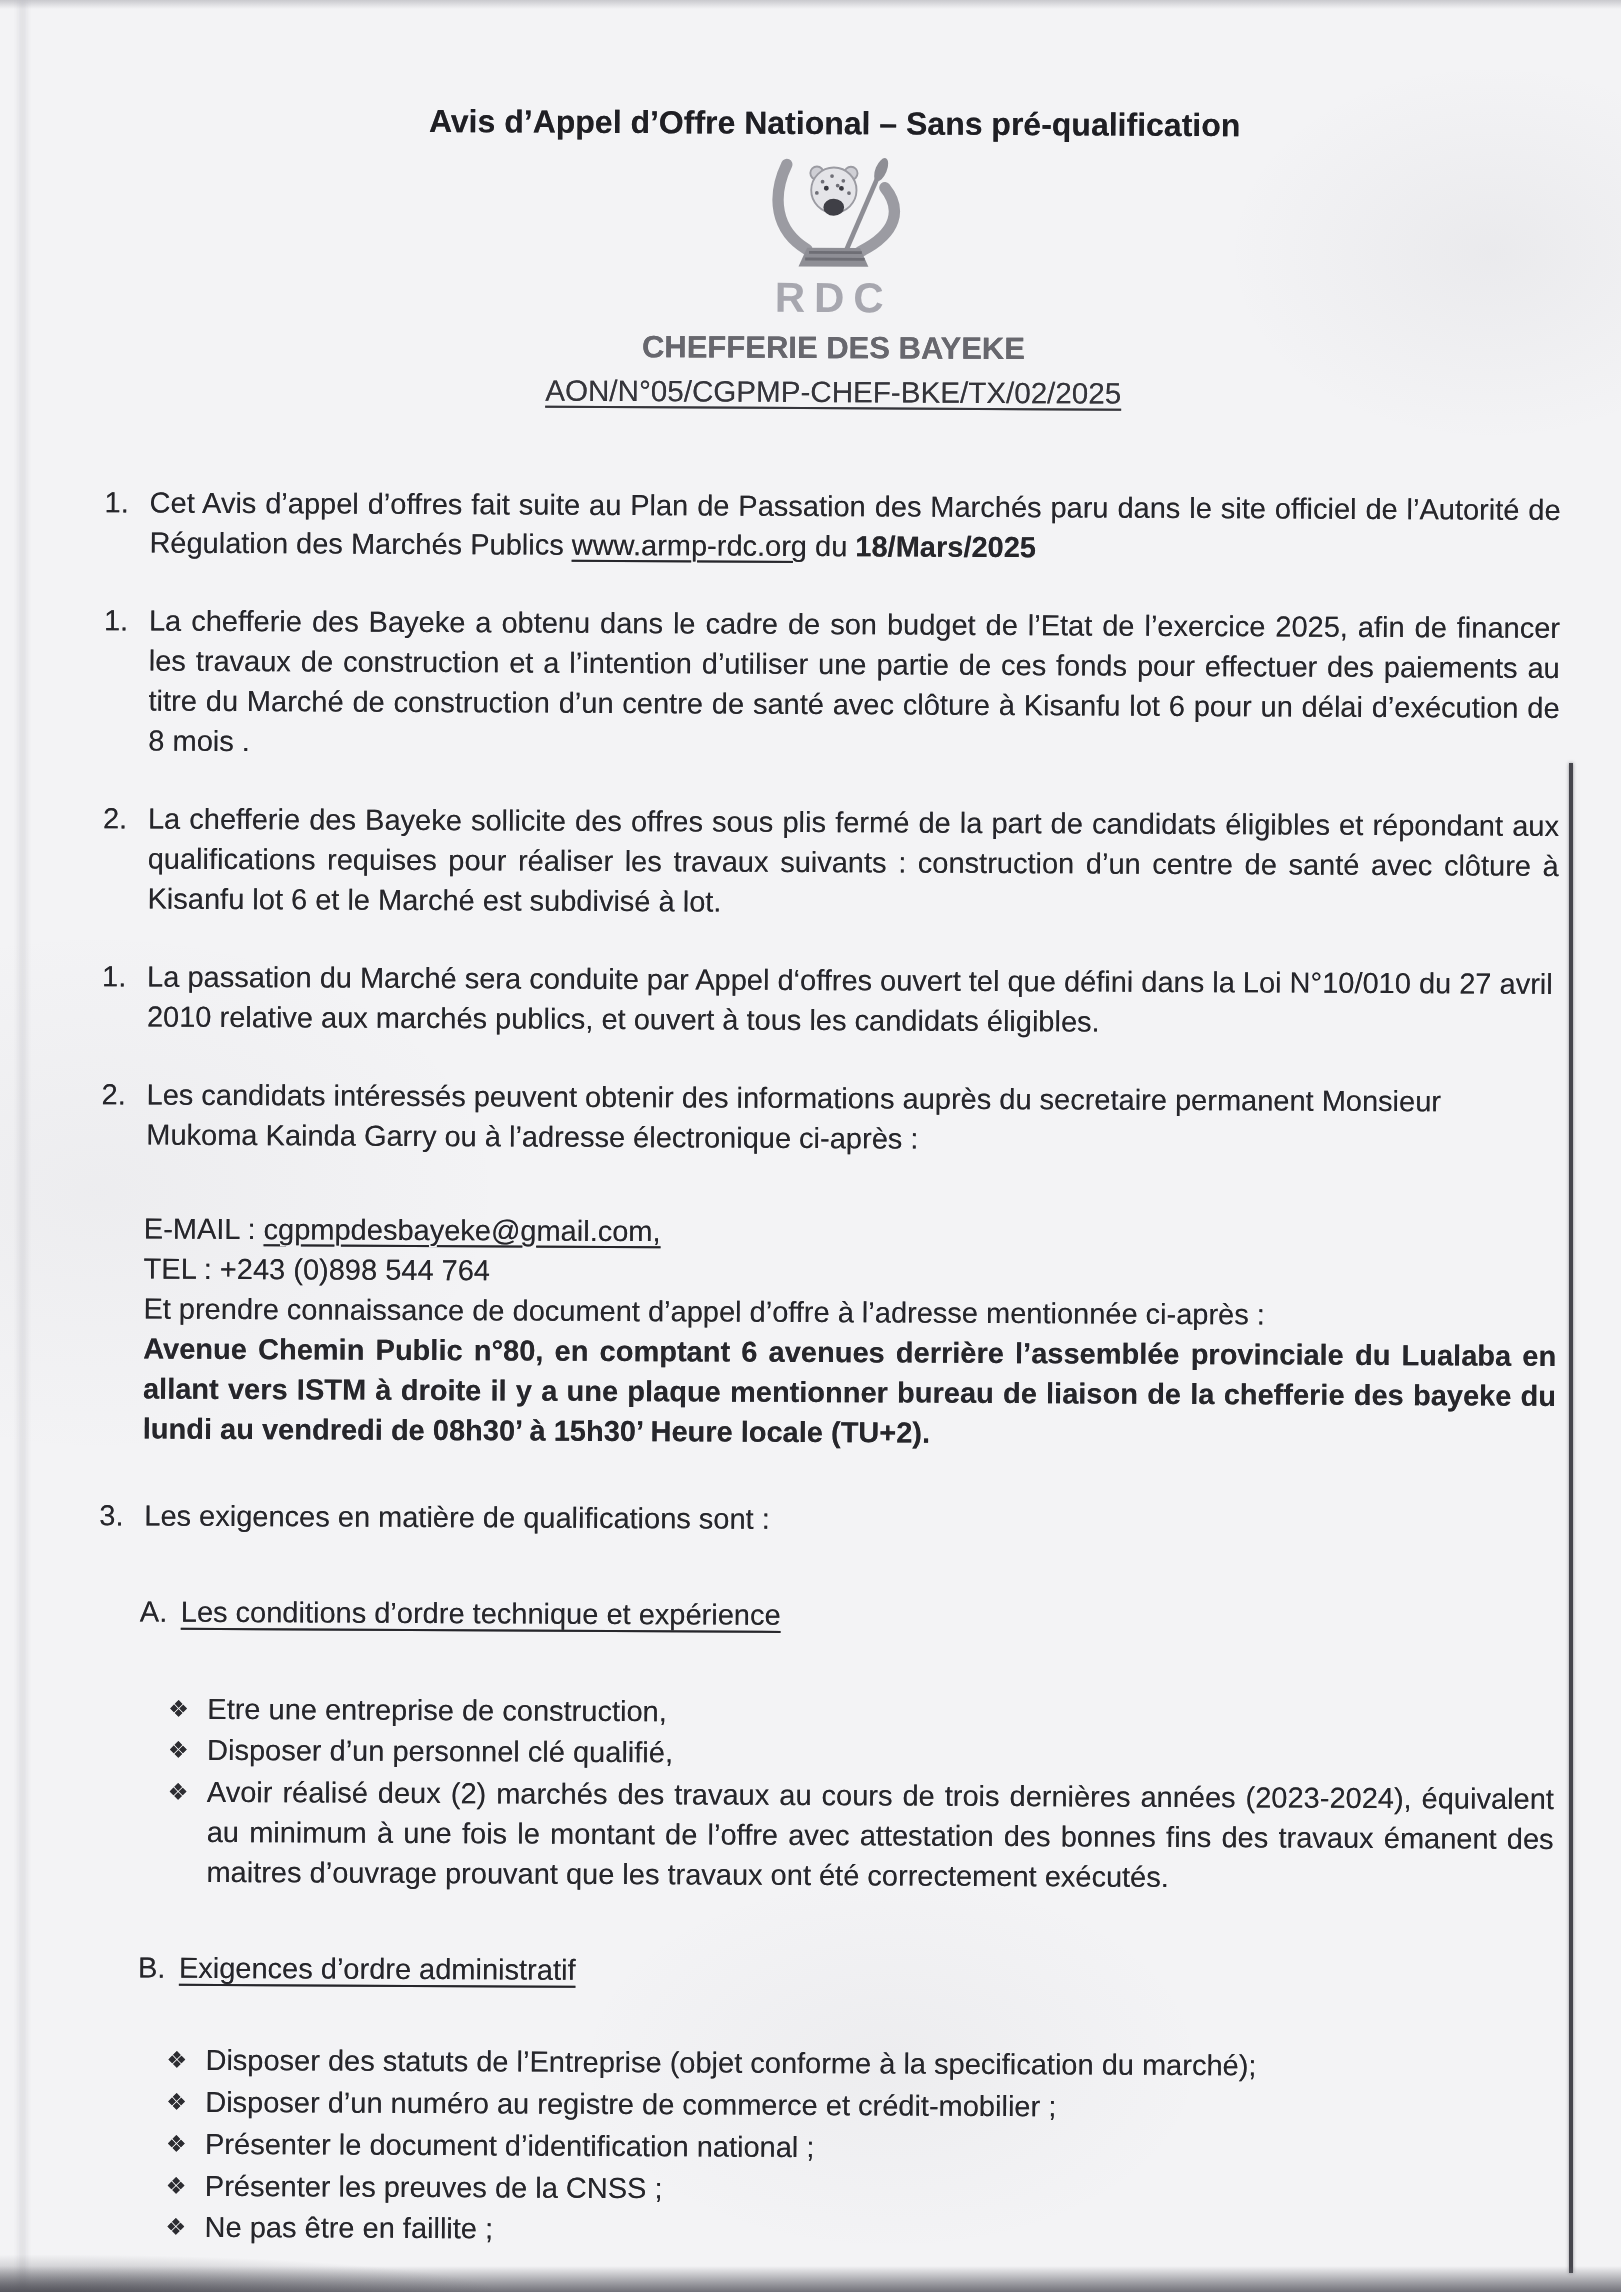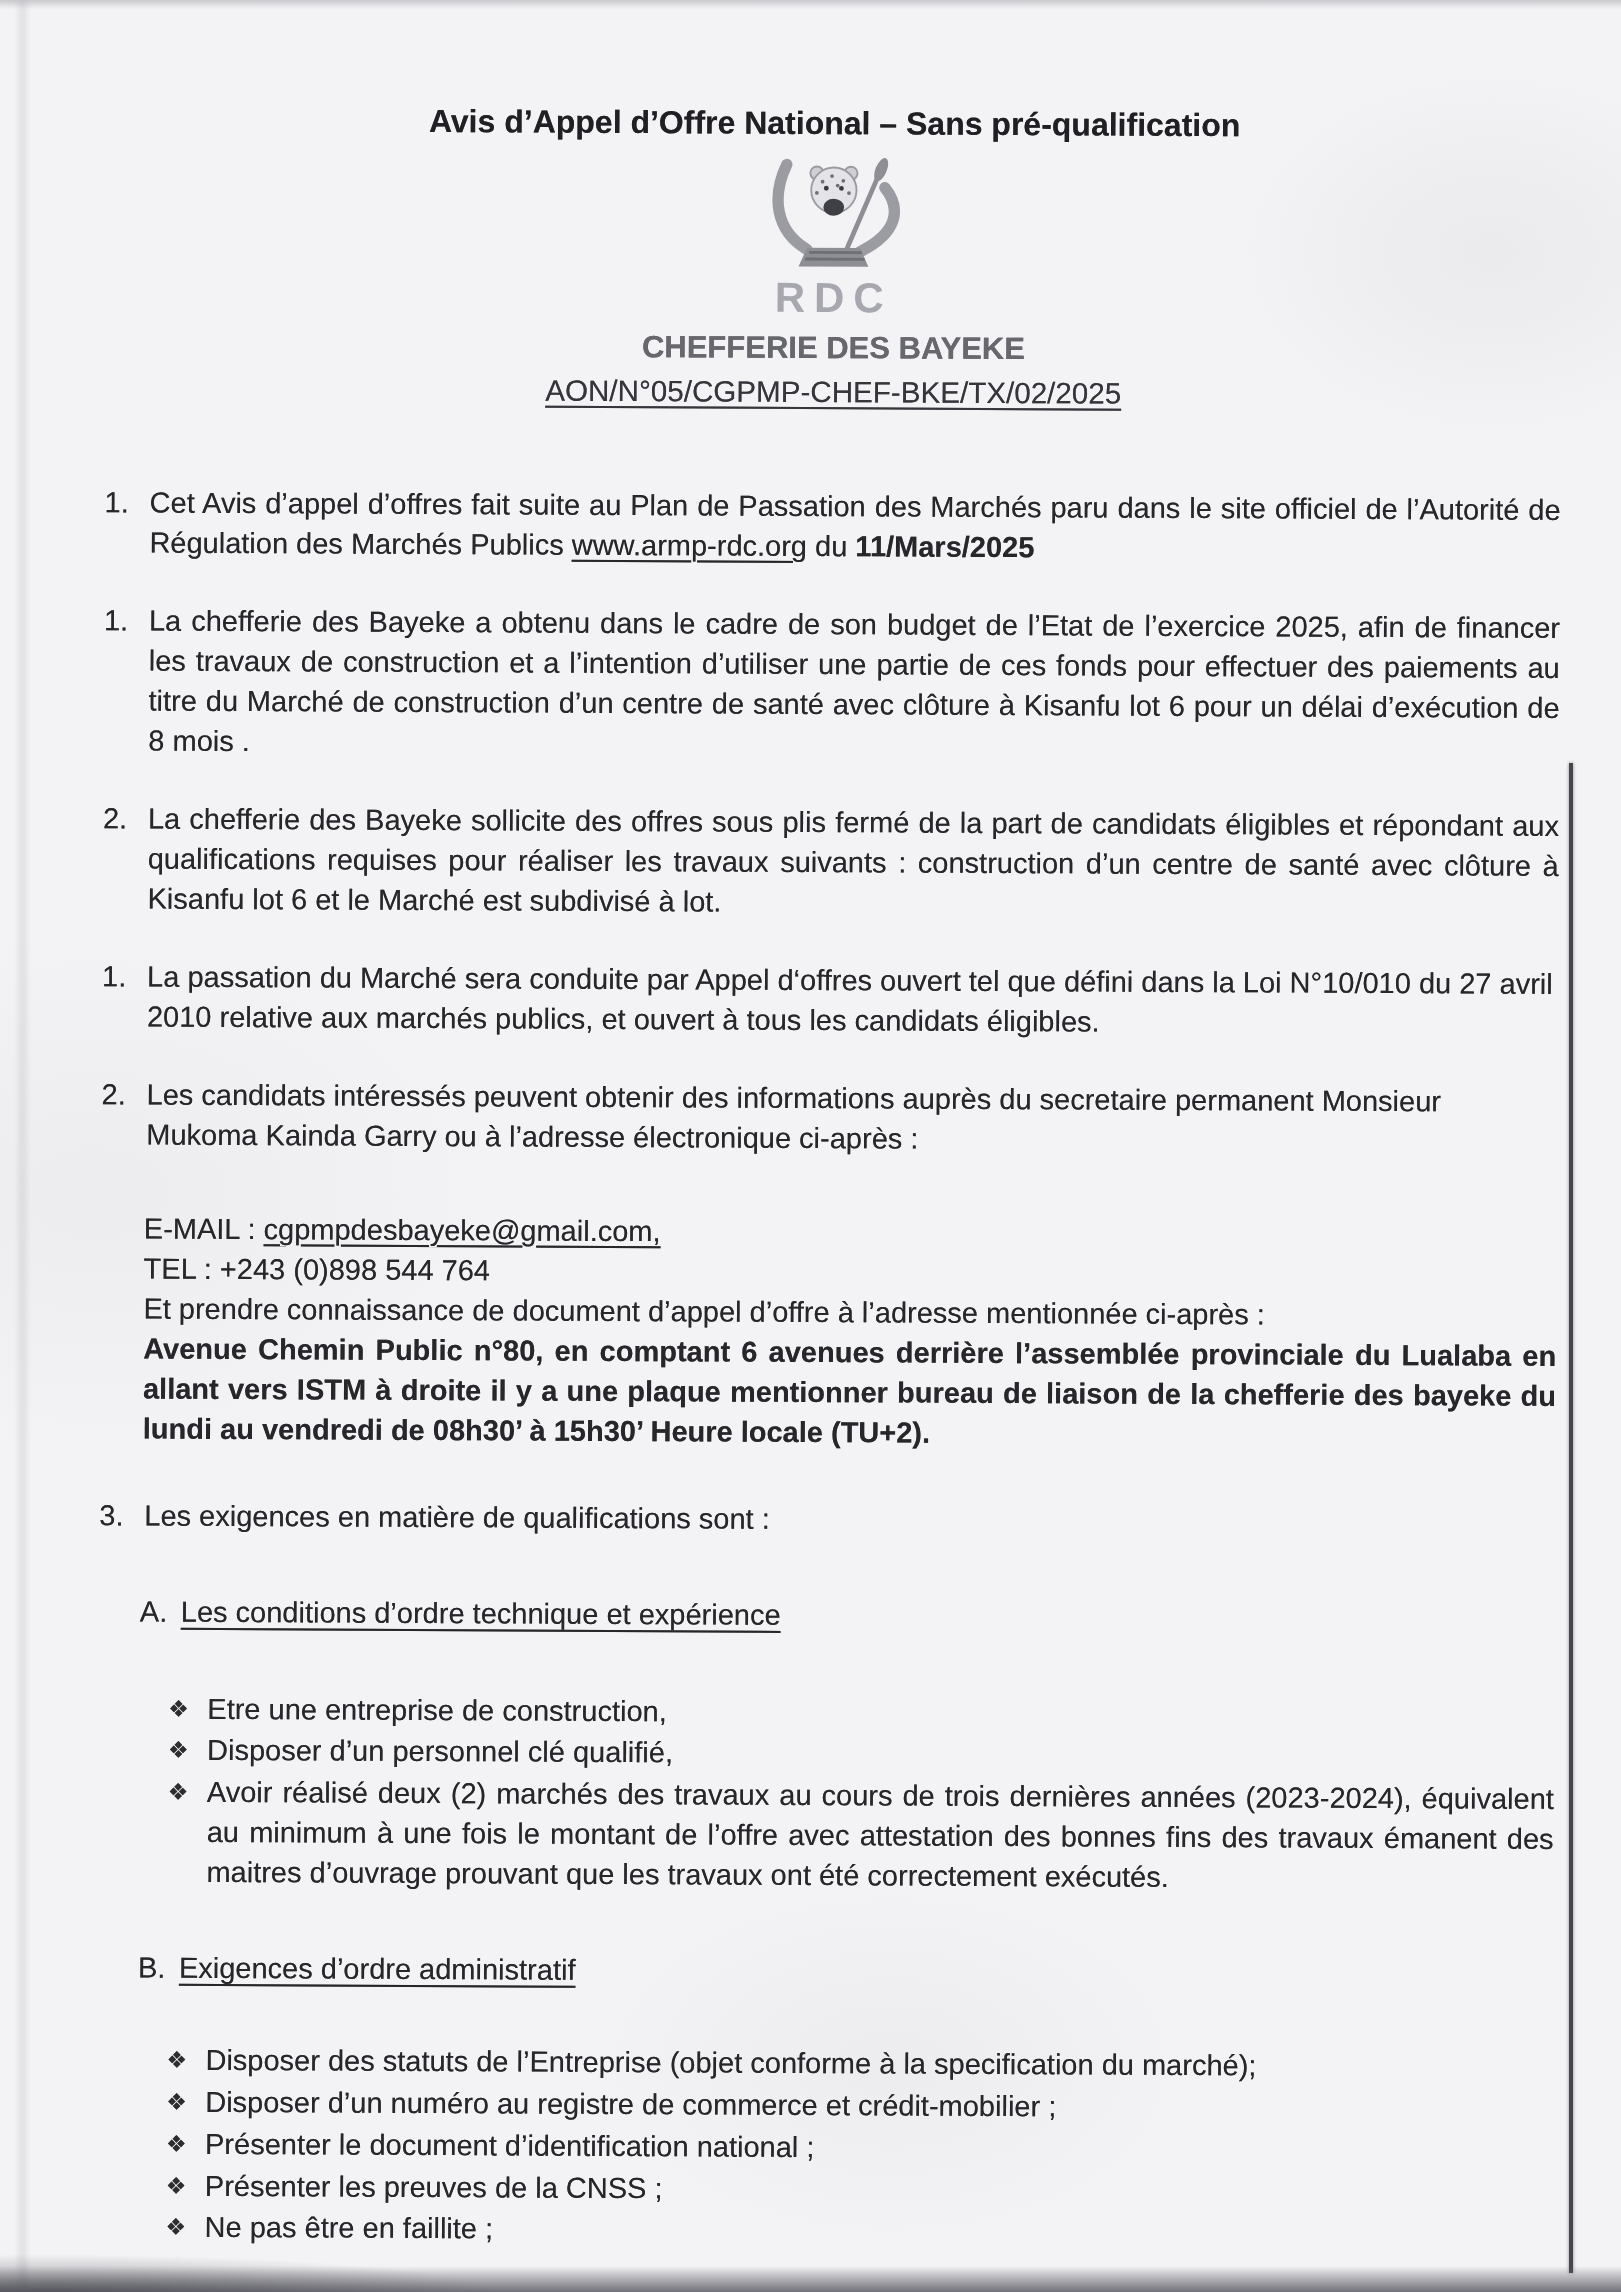--- a/index.html
+++ b/index.html
@@ -83,21 +83,21 @@
       <path d="M58 101 L114 101 M54 108 L117 108" stroke="#6e6e75" stroke-width="3" fill="none"></path>
     </svg>
 
     <div class="rdc">RDC</div>
     <div class="org">CHEFFERIE DES BAYEKE</div>
     <div class="ref">AON/N°05/CGPMP-CHEF-BKE/TX/02/2025</div>
 
     <div id="doc-body">
         <div class="blk numbered just">
           <span class="mk">1.</span>
-          <span class="tx"><span>Cet Avis d’appel d’offres fait suite au Plan de Passation des Marchés paru dans le site officiel de l’Autorité de Régulation des Marchés Publics </span><span class="u">www.armp-rdc.org</span><span> du </span><span class="b">11/Mars/2025</span></span>
+          <span class="tx"><span>Cet Avis d’appel d’offres fait suite au Plan de Passation des Marchés paru dans le site officiel de l’Autorité de Régulation des Marchés Publics </span><span class="u">www.armp-rdc.org</span><span> du </span><span class="b">18/Mars/2025</span></span>
         </div>
         <div class="blk numbered just">
           <span class="mk">1.</span>
           <span class="tx"><span>La chefferie des Bayeke a obtenu dans le cadre de son budget de l’Etat de l’exercice 2025, afin de financer les travaux de construction et a l’intention d’utiliser une partie de ces fonds pour effectuer des paiements au titre du Marché de construction d’un centre de santé avec clôture à Kisanfu lot 6 pour un délai d’exécution de 8 mois .</span></span>
         </div>
         <div class="blk numbered just">
           <span class="mk">2.</span>
           <span class="tx"><span>La chefferie des Bayeke sollicite des offres sous plis fermé de la part de candidats éligibles et répondant aux qualifications requises pour réaliser les travaux suivants : construction d’un centre de santé avec clôture à Kisanfu lot 6 et le Marché est subdivisé à lot.</span></span>
         </div>
         <div class="blk numbered">

